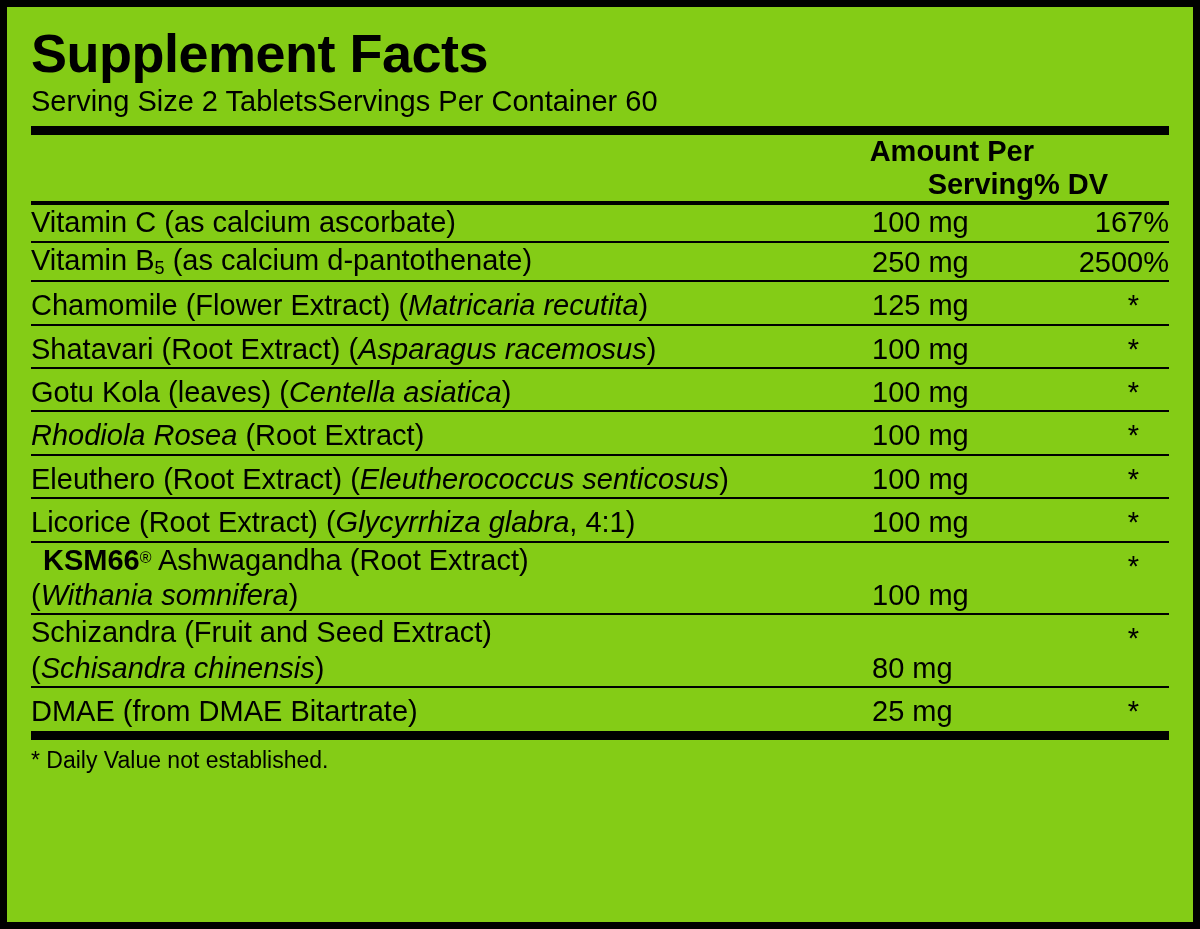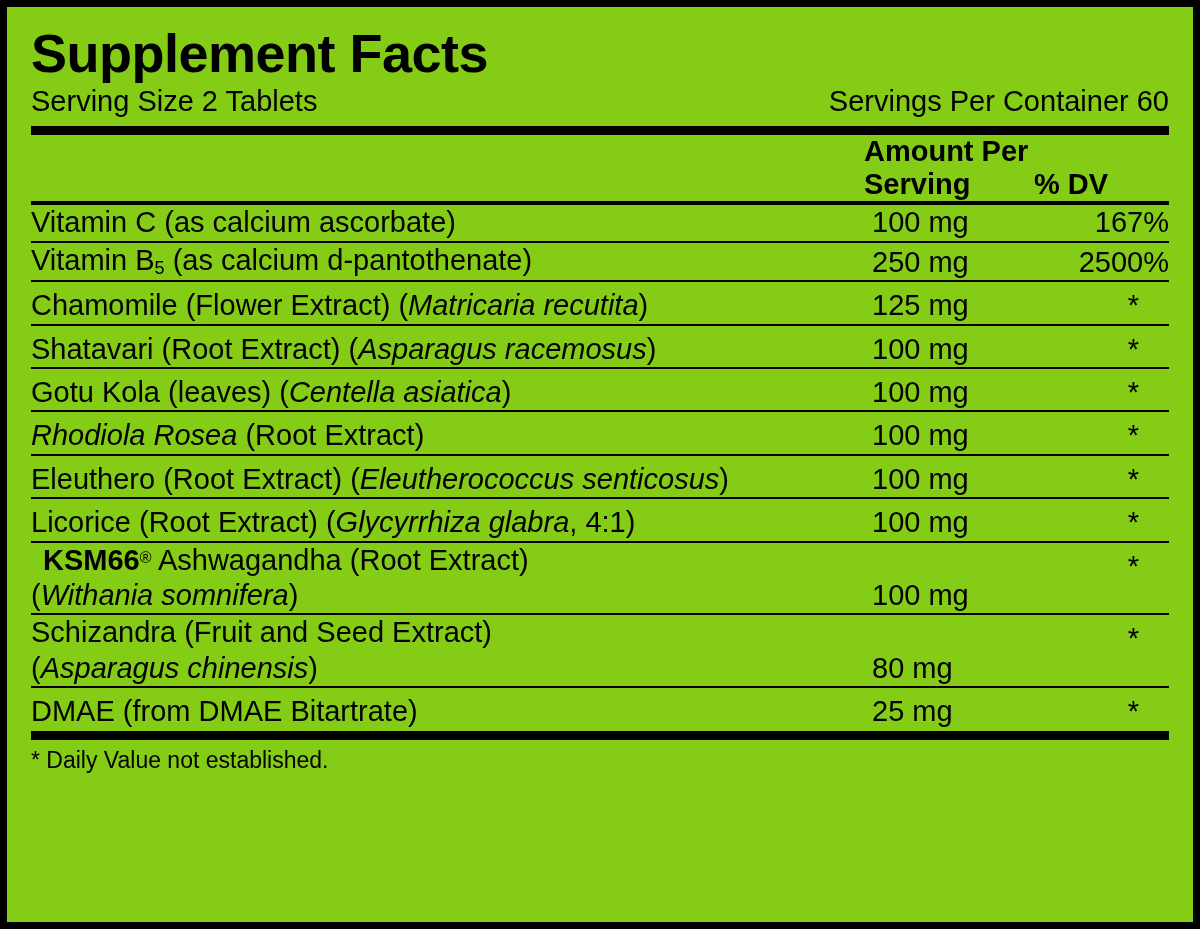--- a/index.html
+++ b/index.html
@@ -28,21 +28,20 @@
   }
   .title {
     font-size: 54px;
     font-weight: bold;
     letter-spacing: -0.5px;
     line-height: 1.05;
     margin: 8px 0 2px 0;
   }
   .serving-row {
     display: flex;
-    justify-content: space-between;
     align-items: baseline;
     font-size: 29px;
     line-height: 1.2;
     padding-bottom: 6px;
   }
   .rule-thick {
     height: 9px;
     background: #000;
     margin: 2px 0 0 0;
   }
@@ -62,21 +61,21 @@
   .col-name { width: auto; }
   .col-amt  { width: 170px; }
   .col-dv   { width: 135px; }
 
   .hdr td {
     font-size: 29px;
     font-weight: bold;
     text-align: right;
     padding: 5px 0 4px 0;
   }
-  .hdr td.col-amt-h { text-align: left; }
+  .hdr td.col-amt-h { text-align: right; }
   .hdr td.col-dv-h  { text-align: left; }
 
   .nutrient td {
     font-size: 29px;
     padding: 8px 0 7px 0;
     line-height: 1.22;
   }
   .nutrient td.amt {
     text-align: left;
     white-space: nowrap;
@@ -185,21 +184,21 @@
             <td>Licorice (Root Extract) (<em>Glycyrrhiza glabra</em>, 4:1)</td>
             <td class="amt">100 mg</td>
             <td class="dv star">*</td>
           </tr>
           <tr class="nutrient rowline">
             <td><span class="b">KSM66</span><sup>®</sup> Ashwagandha (Root Extract)<br>(<em>Withania somnifera</em>)</td>
             <td class="amt">100 mg</td>
             <td class="dv star">*</td>
           </tr>
           <tr class="nutrient rowline">
-            <td>Schizandra (Fruit and Seed Extract)<br>(<em>Asparagus chinensis</em>)</td>
+            <td>Schizandra (Fruit and Seed Extract)<br>(<em>Schisandra chinensis</em>)</td>
             <td class="amt">80 mg</td>
             <td class="dv star">*</td>
           </tr>
           <tr class="nutrient rowline">
             <td>DMAE (from DMAE Bitartrate)</td>
             <td class="amt">25 mg</td>
             <td class="dv star">*</td>
           </tr>
         </tbody>
     </table>

